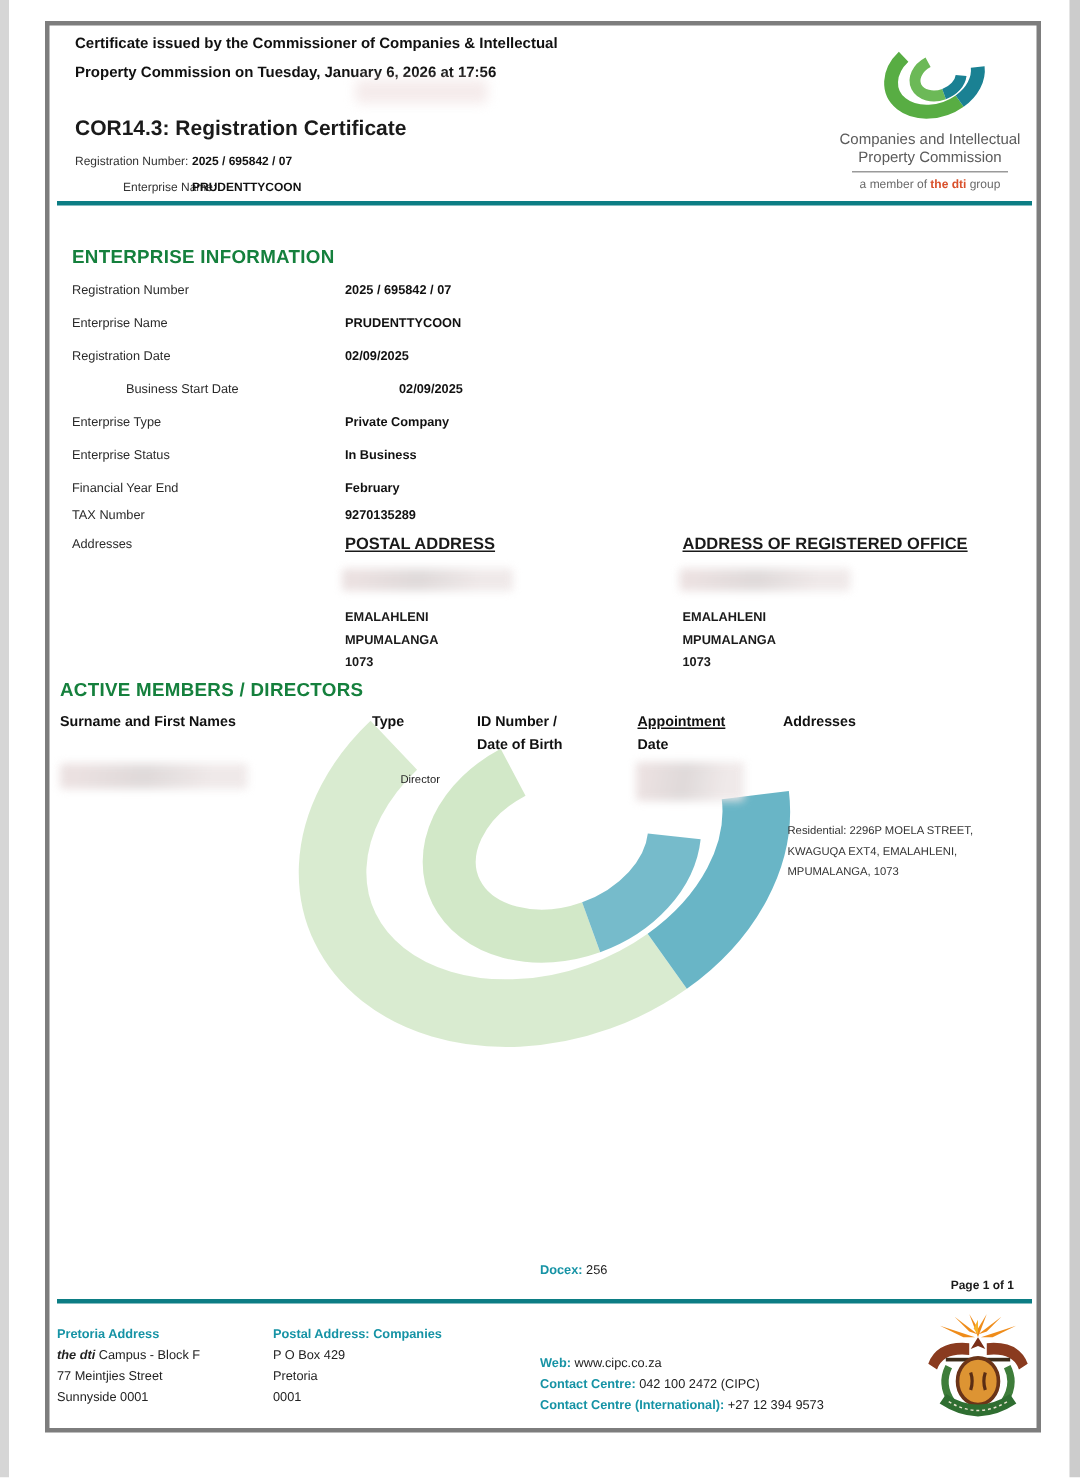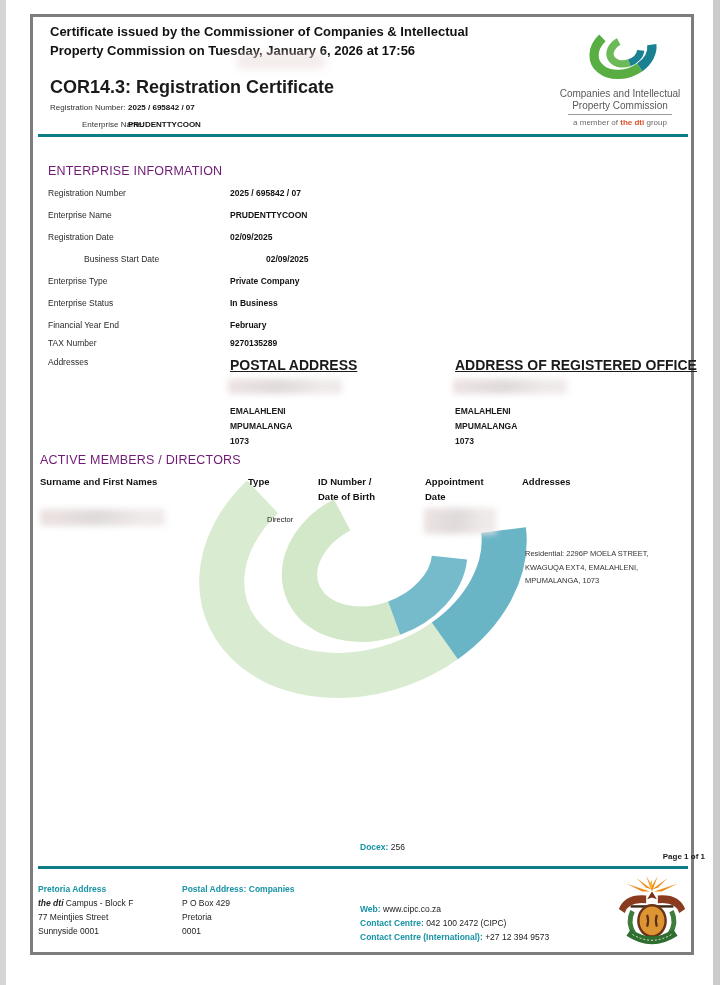--- a/index.html
+++ b/index.html
@@ -16,52 +16,52 @@
   .edge-right { right:0; width:7px; background:#cccccc; }
 
   .doc {
     position:absolute; left:30px; top:14px; width:664px; height:941px;
     background:#ffffff; border:3px solid #7d7d7d;
   }
 
   
   .abs { position:absolute; }
 
-  .issue-line { left:50px; width:490px; font-size:13px; font-weight:bold; color:#111; }
-  .doc-title { left:50px; top:77px; font-size:18px; font-weight:bold; }
+  .issue-line { left:50px; width:490px; font-size:10px; font-weight:bold; color:#111; }
+  .doc-title { left:50px; top:77px; font-size:14px; font-weight:bold; }
 
   .hdr-row-label { font-size:8px; color:#333; }
   .hdr-row-value { font-size:8px; font-weight:bold; color:#111; }
 
   .logo-box { left:583px; top:18px; width:80px; height:66px; }
   .org-name { left:545px; top:88px; width:150px; text-align:center; font-size:10px; line-height:11.5px; color:#5a5a5a; }
   .logo-divider { left:568px; top:114px; width:104px; height:1px; background:#9a9a9a; }
   .member-line { left:545px; top:118px; width:150px; text-align:center; font-size:8px; color:#6a6a6a; }
   .dti { color:#d9512c; font-weight:bold; }
 
   .rule { left:38px; width:650px; height:3px; background:#0c7d84; }
 
-  .sec-title { font-size:12.5px; font-weight:normal; color:#701a75; letter-spacing:.2px; }
+  .sec-title { font-size:12.5px; font-weight:bold; color:#15803d; letter-spacing:.2px; }
 
   .irow { left:0; width:700px; height:14px;padding-left:20px; }
   .ilabel { position:absolute; left:48px; font-size:8.5px; color:#2a2a2a; }
   .ivalue { position:absolute; left:230px; font-size:8.5px; font-weight:bold; color:#111; }
 
-  .addr-head { font-size:14px; font-weight:bold; text-decoration:underline; }
+  .addr-head { font-size:11px; font-weight:bold; text-decoration:underline; }
   .addr-line { font-size:8.5px; font-weight:bold; }
 
   .th { font-size:9.5px; font-weight:bold; color:#111; }
   .cell-small { font-size:7.5px; color:#222;padding-left:19px; }
 
   .res-addr { left:525px; top:547px; width:160px; font-size:7.5px; line-height:13.5px; color:#333; }
 
   .blur { filter:blur(3px); border-radius:2px; background:linear-gradient(100deg,#e9dede 10%,#dcd6d6 45%,#eee7e7 80%); opacity:.9; }
   .smudge-top { filter:blur(4px); background:#eddcdc; opacity:.55; border-radius:3px; }
 
-  .page-ind { left:577px; top:852px; width:128px; text-align:right; font-size:8px; font-weight:bold; }
+  .page-ind { left:548px; top:852px; width:128px; text-align:right; font-size:8px; font-weight:bold; }
 
   .f-label { color:#1693a5; font-weight:bold; font-size:8.5px; }
   .f-text { font-size:8.5px; color:#222; }
   .f-line { position:absolute; white-space:nowrap; }
   .dtiname { font-style:italic; font-weight:bold; }
 
   .watermark { left:163px; top:400px; width:400px; height:322px; pointer-events:none; }
 </style>
 </head>
 <body>
@@ -157,21 +157,21 @@
 <div class="abs addr-line" style="left:455px;top:406px;">EMALAHLENI</div>
 <div class="abs addr-line" style="left:455px;top:421px;">MPUMALANGA</div>
 <div class="abs addr-line" style="left:455px;top:436px;">1073</div>
 
 <div class="abs sec-title" style="left:40px;top:453px;">ACTIVE MEMBERS / DIRECTORS</div>
 
 <div class="abs th" style="left:40px;top:476px;">Surname and First Names</div>
 <div class="abs th" style="left:248px;top:476px;">Type</div>
 <div class="abs th" style="left:318px;top:476px;">ID Number /</div>
 <div class="abs th" style="left:318px;top:491px;">Date of Birth</div>
-<div class="abs th" style="left:425px;top:476px;">Appointment</div>
+<div class="abs th" style="left:425px;top:476px;text-decoration:underline;">Appointment</div>
 <div class="abs th" style="left:425px;top:491px;">Date</div>
 <div class="abs th" style="left:522px;top:476px;">Addresses</div>
 
 <div class="abs blur" style="left:40px;top:509px;width:125px;height:17px;"></div>
 <div class="abs cell-small" style="left:248px;top:515px;">Director</div>
 <div class="abs blur" style="left:424px;top:508px;width:72px;height:26px;"></div>
 
 <div class="abs res-addr">
   <div>Residential: 2296P MOELA STREET,</div>
   <div>KWAGUQA EXT4, EMALAHLENI,</div>

